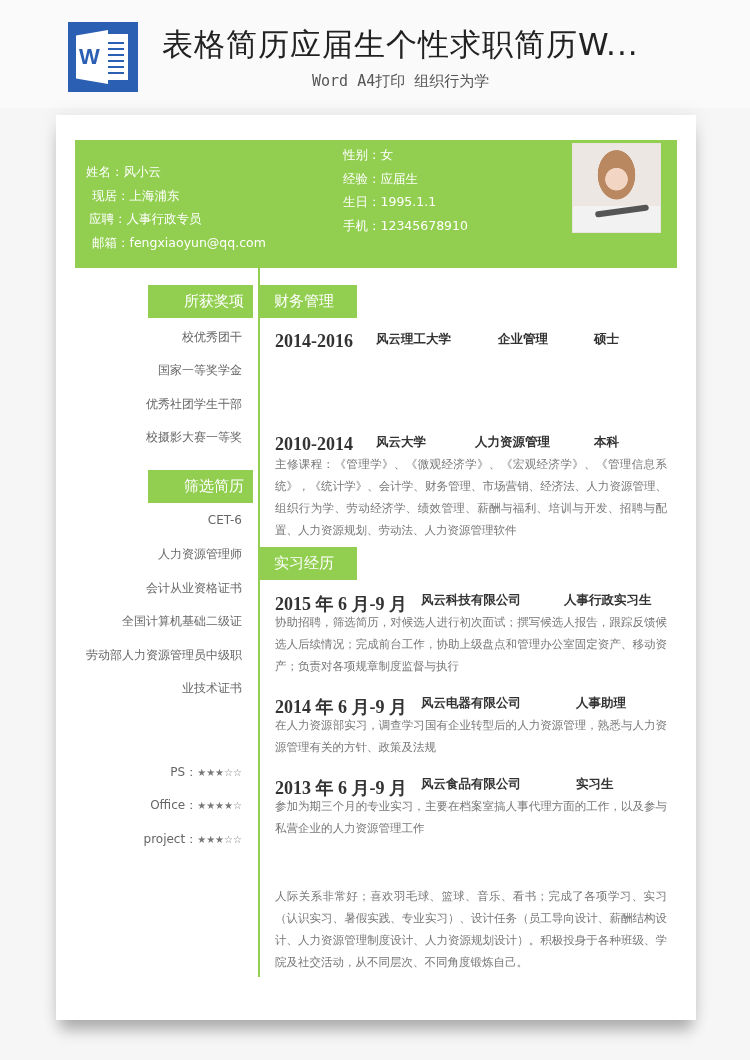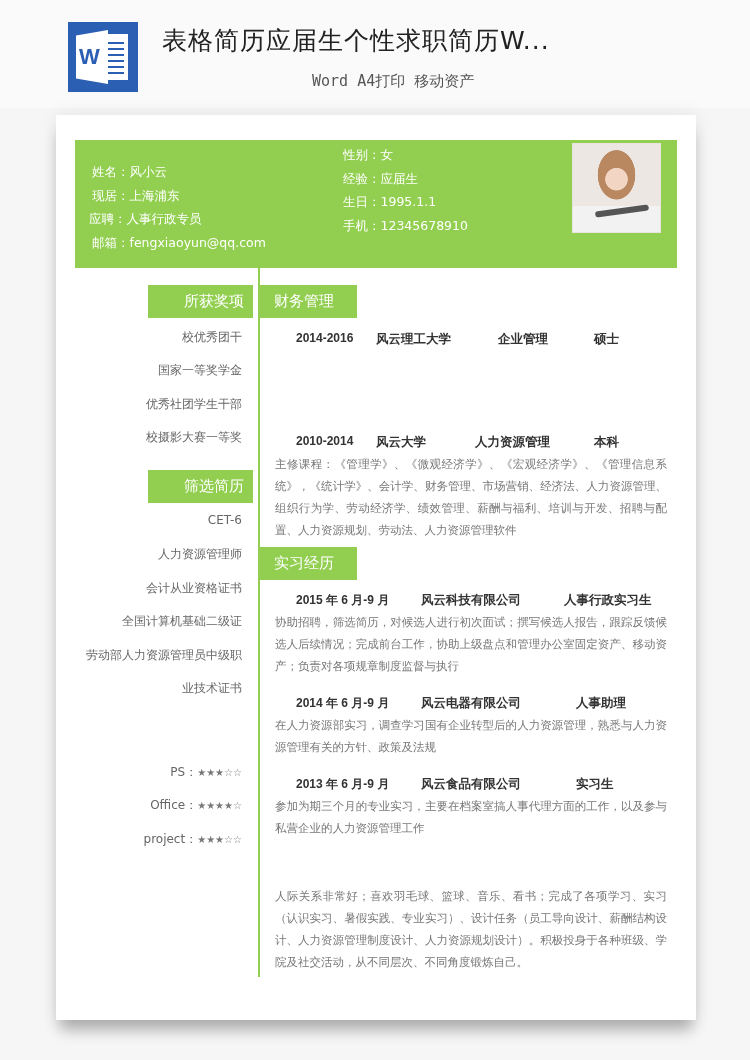--- a/index.html
+++ b/index.html
@@ -9,21 +9,21 @@
     font-family: "DejaVu Sans", "Liberation Sans", sans-serif;
     position: relative;
   }
   .topbar { position: absolute; left: 0; top: 0; width: 750px; height: 108px; background: #fafafa; }
   .word-icon { position: absolute; left: 68px; top: 22px; width: 70px; height: 70px; background: #2b5fb4; }
   .word-icon .page { position: absolute; left: 30px; top: 12px; width: 30px; height: 46px; background: #fff; }
   .word-icon .page i { position: absolute; left: 6px; width: 20px; height: 2px; background: #2b5fb4; }
   .word-icon .cover { position: absolute; left: 8px; top: 8px; width: 32px; height: 54px; background: #fff;
     clip-path: polygon(0 10%, 100% 0, 100% 100%, 0 90%); }
   .word-icon .w { position: absolute; left: 11px; top: 22px; font: bold 22px "Liberation Sans", sans-serif; color: #2b5fb4; }
-  .title { position: absolute; left: 162px; top: 24px; font-size: 25px; color: #222; letter-spacing: 1px; white-space: nowrap; }
+  .title { position: absolute; left: 162px; top: 24px; font-size: 31px; color: #222; letter-spacing: 1px; white-space: nowrap; }
   .subtitle { position: absolute; left: 312px; top: 72px; font-family: "DejaVu Sans Mono", monospace; font-size: 15px; color: #555; }
 
   .paper { position: absolute; left: 56px; top: 115px; width: 640px; height: 905px; background: #fff;
     box-shadow: 0 14px 14px -4px rgba(0,0,0,0.28), 0 0 18px rgba(0,0,0,0.08); }
 
   .hdr { position: absolute; left: 19px; top: 25px; width: 602px; height: 128px; background: #92cf50; color: #fff; font-size: 12.5px; }
   .hdr .row { position: absolute; white-space: nowrap; }
   .photo { position: absolute; left: 497px; top: 3px; width: 89px; height: 90px;
     background: radial-gradient(circle at 50% 40%, #f3d5c4 0 16%, transparent 17%),
                 radial-gradient(ellipse at 50% 35%, #b98760 0 30%, transparent 31%),
@@ -34,47 +34,47 @@
   .vline { position: absolute; left: 202px; top: 153px; width: 2px; height: 709px; background: #92cf50; }
 
   .lhead { position: absolute; left: 92px; width: 105px; height: 33px; background: #92cf50; color: #fff;
     font-size: 15px; text-align: right; padding-right: 9px; line-height: 33px; }
   .rhead { position: absolute; left: 204px; width: 97px; height: 33px; background: #92cf50; color: #fff;
     font-size: 15px; padding-left: 14px; line-height: 33px; }
   .litem { position: absolute; right: 454px; font-size: 12px; color: #666; white-space: nowrap; text-align: right; }
 
   .entry-h { position: absolute; left: 219px; font-size: 12.5px; font-weight: bold; color: #333; white-space: nowrap; }
   .entry-h span { position: absolute; top: 0; }
-  .entry-h .d { font-family: Liberation Sans, sans-serif; font-size: 12px; margin-left: 21px; }
+  .entry-h .d { font-family: Liberation Serif, serif; font-size: 18px; }
   .para { position: absolute; left: 219px; width: 392px; font-size: 11.5px; line-height: 22px; color: #777; text-align: justify; }
 </style>
 </head>
 <body>
 
 <div class="topbar">
   <div class="word-icon">
     <div class="page">
       <i style="top:8px"></i>
         <i style="top:14px"></i>
         <i style="top:20px"></i>
         <i style="top:26px"></i>
         <i style="top:32px"></i>
         <i style="top:38px"></i>
     </div>
     <div class="cover"></div>
     <div class="w">W</div>
   </div>
   <div class="title">表格简历应届生个性求职简历W...</div>
-  <div class="subtitle">Word A4打印 移动资产</div>
+  <div class="subtitle">Word A4打印 组织行为学</div>
 </div>
 
 <div class="paper">
 
   <div class="hdr">
-    <div class="row" style="left:17px;top:24px"><span>姓名：</span><span>风小云</span></div>
+    <div class="row" style="left:11px;top:24px"><span>姓名：</span><span>风小云</span></div>
     <div class="row" style="left:17px;top:48px"><span>现居：</span><span>上海浦东</span></div>
     <div class="row" style="left:14px;top:71px"><span>应聘：</span><span>人事行政专员</span></div>
     <div class="row" style="left:17px;top:95px"><span>邮箱：</span><span>fengxiaoyun@qq.com</span></div>
 
     <div class="row" style="left:268px;top:7px"><span>性别：</span><span>女</span></div>
     <div class="row" style="left:268px;top:31px"><span>经验：</span><span>应届生</span></div>
     <div class="row" style="left:268px;top:54px"><span>生日：</span><span>1995.1.1</span></div>
     <div class="row" style="left:268px;top:78px"><span>手机：</span><span>12345678910</span></div>
 
     <div class="photo">

